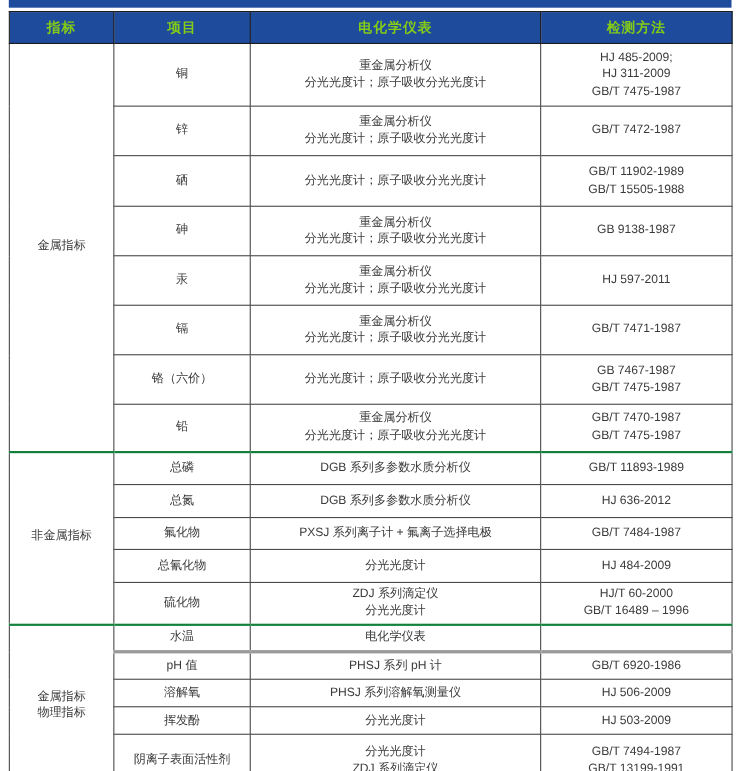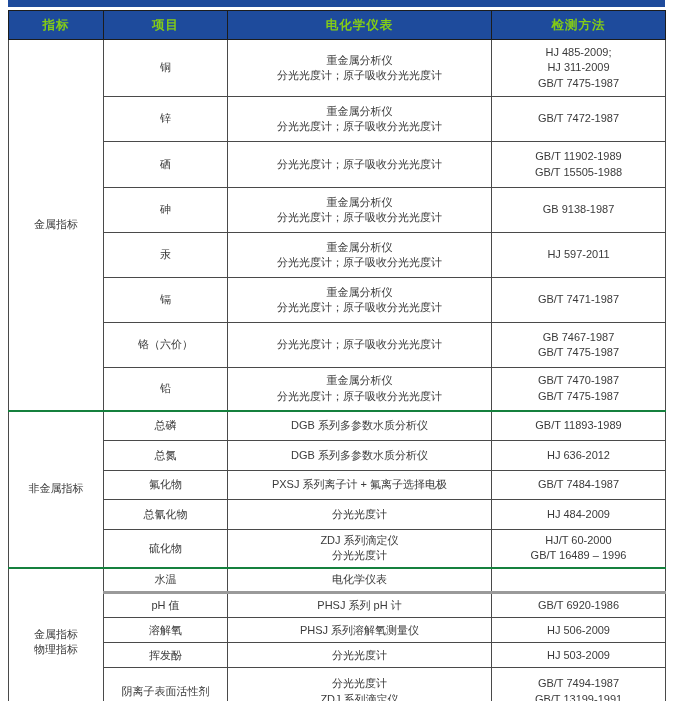--- a/index.html
+++ b/index.html
@@ -36,21 +36,21 @@
   table.wq td {
     border: 1px solid #4a4a4a;
     text-align: center;
     vertical-align: middle;
     font-size: 11px;
     color: #3a3a3a;
     padding: 3px 5px;
     line-height: 1.4;
     background: #ffffff;
   }
-  td.section-label { font-size: 11.5px; }
+  td.section-label { font-size: 11.5px; font-family: Liberation Mono, monospace; }
   tr.section-start td { border-top: 2px solid #15803d; }
   tr.thick-under td.thick { border-bottom: 3px solid #9a9a9a; }
   .col-indicator { width: 95px; }
   .col-item      { width: 124px; }
   .col-instr     { width: 264px; }
   .col-method    { width: 174px; }
 </style>
 </head>
 <body>
 

